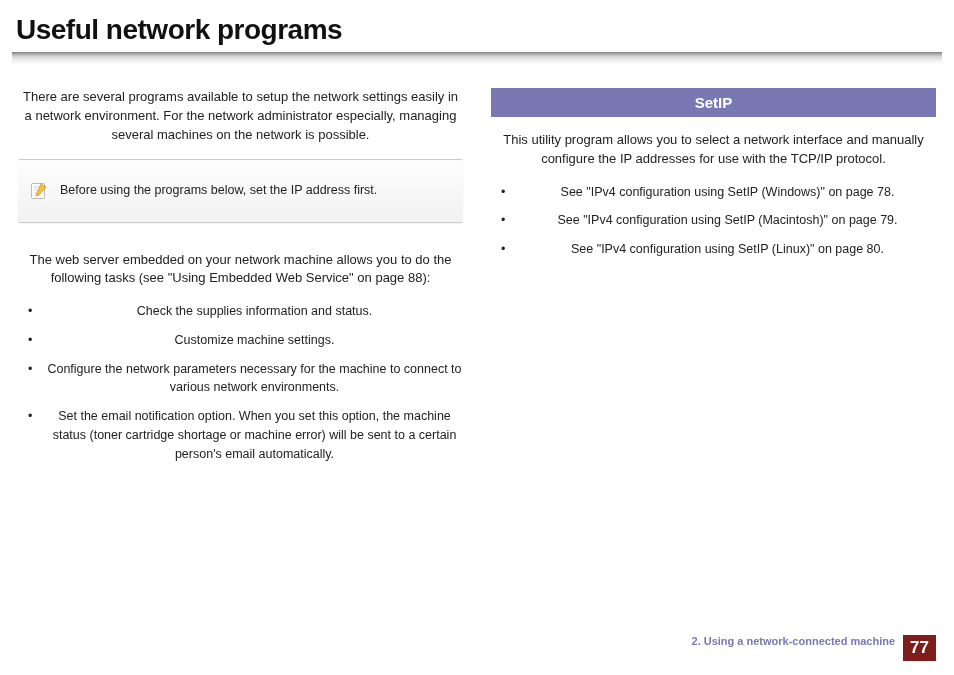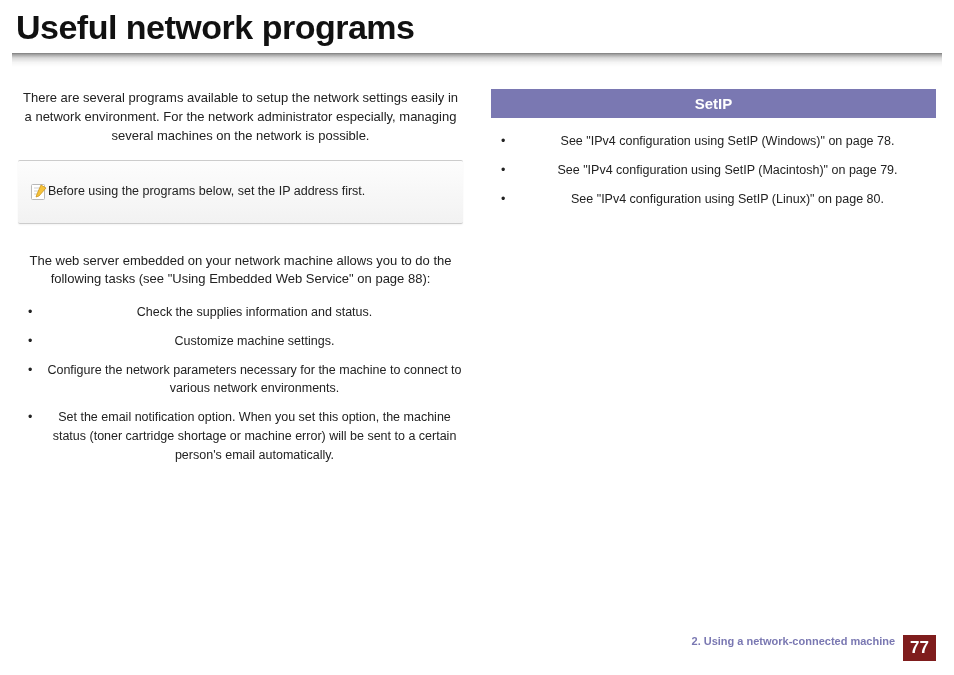--- a/index.html
+++ b/index.html
@@ -1,23 +1,23 @@
 <!DOCTYPE html>
 <html><head>
 <meta charset="utf-8">
 <style>
   * { box-sizing: border-box; margin: 0; padding: 0; }
   html, body { width: 954px; height: 675px; font-family: "Segoe UI", "Myriad Pro", Arial, sans-serif; color: #222; background: #fff; }
   body { position: relative; }
 
   .page-title {
-    font-size: 34px;
+    font-size: 28px;
     font-weight: 700;
     color: #111;
-    padding: 8px 0 6px 16px;
+    padding: 14px 0 6px 16px;
     letter-spacing: -0.5px;
   }
   .title-rule {
     height: 14px;
     margin: 0 12px 22px 12px;
     background: linear-gradient(to bottom,
       rgba(0,0,0,0.40) 0%,
       rgba(0,0,0,0.15) 30%,
       rgba(0,0,0,0.04) 65%,
       rgba(0,0,0,0) 100%);
@@ -32,21 +32,21 @@
   .note-box {
     border: 1px solid #ccc;
     border-left: none; border-right: none;
     border-radius: 2px;
     background: linear-gradient(#fdfdfd,#f2f2f2);
     box-shadow: 0 1px 2px rgba(0,0,0,0.05);
     padding: 22px 12px;
     margin: 12px 0 28px 0;
     display: flex;
     align-items: flex-start;
-    gap: 0;
+    gap: 12px;
   }
   .note-icon { flex: 0 0 18px; height: 18px; }
   .note-text { font-size: 12.5px; line-height: 1.4; }
 
   .section-bar {
     background: #7a78b2;
     color: #fff;
     font-weight: 700;
     font-size: 15px;
     padding: 6px 28px;
@@ -111,20 +111,21 @@
     <ul class="bullets">
       <li>Check the supplies information and status.</li>
       <li>Customize machine settings.</li>
       <li>Configure the network parameters necessary for the machine to connect to various network environments.</li>
       <li>Set the email notification option. When you set this option, the machine status (toner cartridge shortage or machine error) will be sent to a certain person's email automatically.</li>
     </ul>
   </div>
 
   <div class="col">
     <div class="section-bar">SetIP</div>
+    <p class="body-text">This utility program allows you to select a network interface and manually configure the IP addresses for use with the TCP/IP protocol.</p>
     <ul class="bullets">
       <li>See "IPv4 configuration using SetIP (Windows)" on page 78.</li>
       <li>See "IPv4 configuration using SetIP (Macintosh)" on page 79.</li>
       <li>See "IPv4 configuration using SetIP (Linux)" on page 80.</li>
     </ul>
 
   </div>
 
 </div>
 

